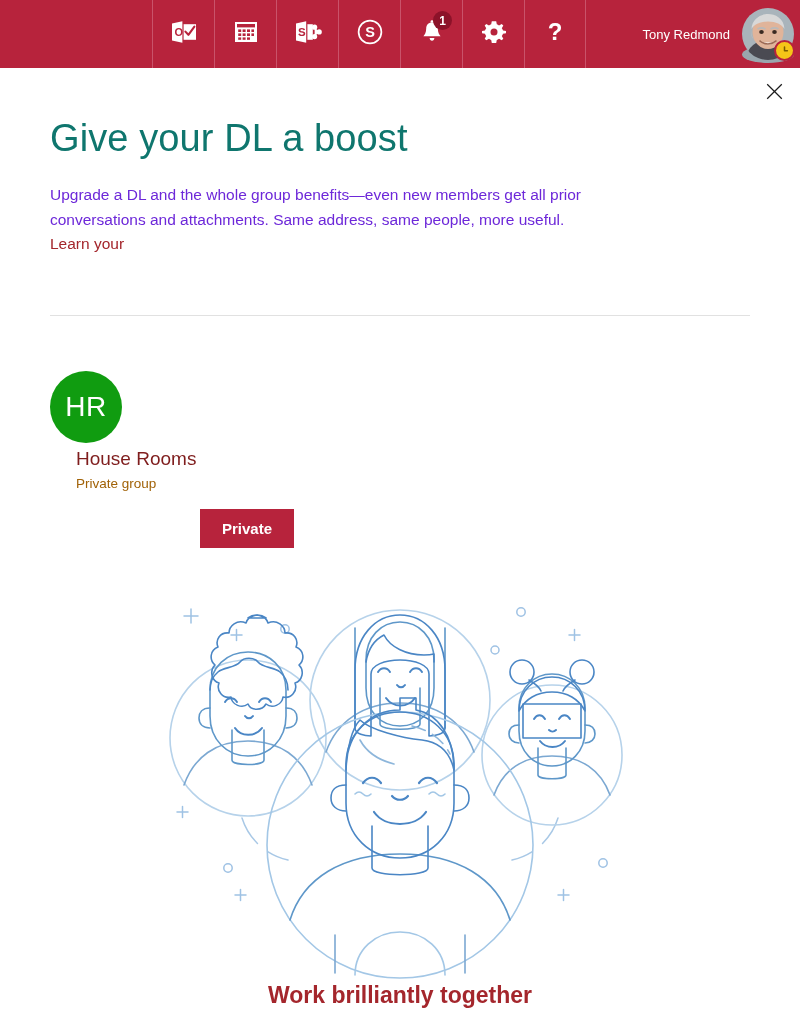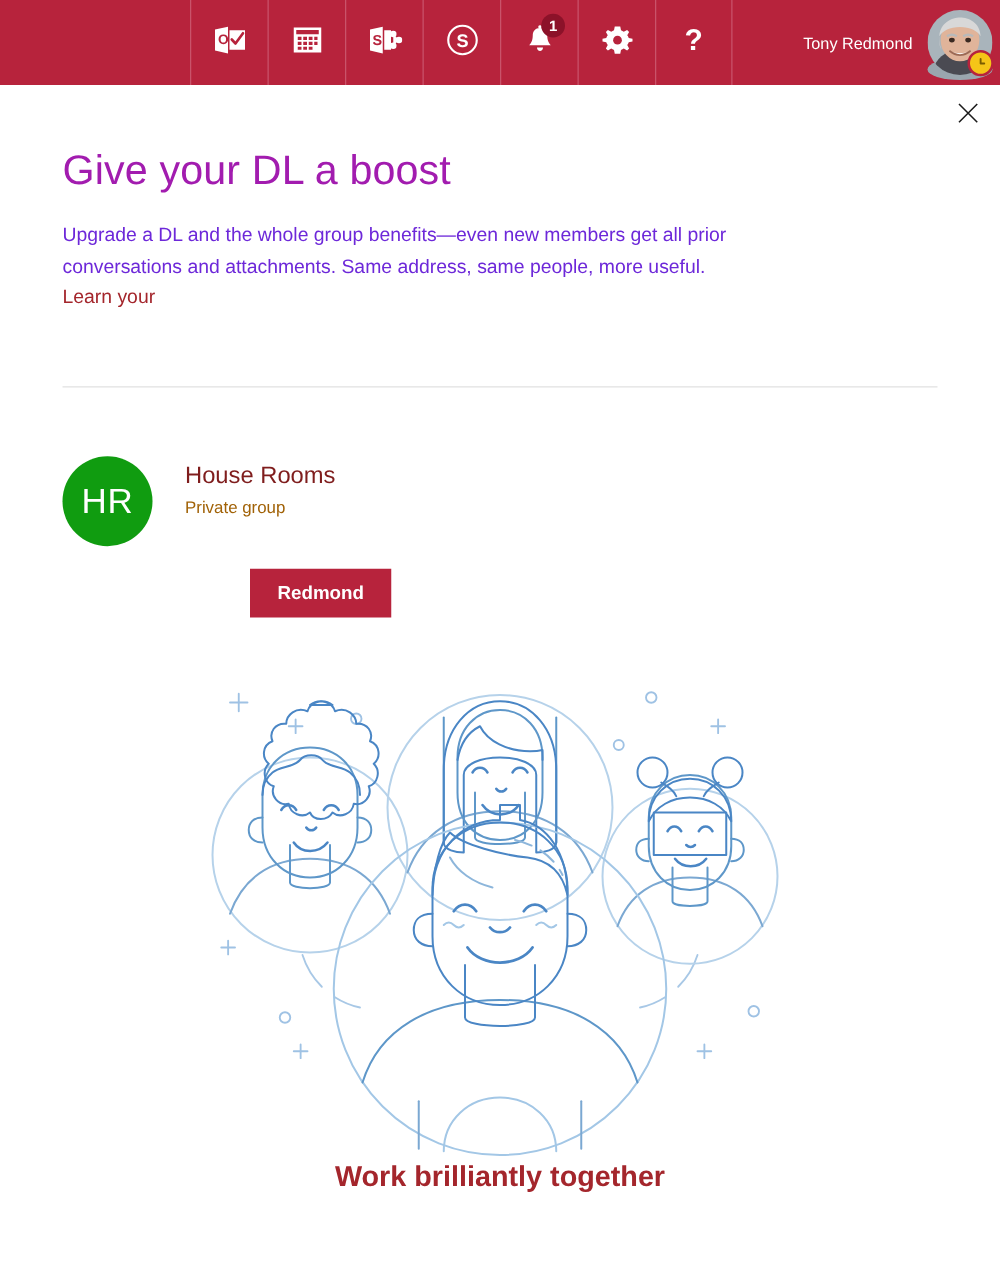--- a/index.html
+++ b/index.html
@@ -86,23 +86,23 @@
   
   .content {
     position: absolute;
     top: 68px; left: 0;
     width: 800px;
     padding: 0 50px;
   }
   .headline {
     margin: 0;
     padding-top: 48px;
-    font-size: 33px;
+    font-size: 38px;
     font-weight: 300;
-    color: #a21caf;
+    color: #0f766e;
     letter-spacing: 0.1px;
     line-height: 1.2;
   }
   .body-copy {
     margin: 0;
     padding-top: 20px;
     font-size: 15.5px;
     color: #6d28d9;
     line-height: 1.62;
     max-width: 608px;
@@ -121,20 +121,21 @@
     height: 1px;
     background: #e1e1e1;
     width: 700px;
   }
 
   
   .group-row {
     display: flex;
     align-items: flex-start;
     margin-top: 55px;
+    flex-direction: column;
   }
   .group-avatar {
     width: 72px; height: 72px;
     flex: 0 0 72px;
     border-radius: 50%;
     background: #109c10;
     color: #ffffff;
     display: flex; align-items: center; justify-content: center;
     font-size: 28px;
     font-weight: 400;
@@ -332,21 +333,21 @@
 
   <div class="group-row">
     <div class="group-avatar">HR</div>
     <div class="group-meta">
       <div class="group-name">House Rooms</div>
       <div class="group-type">Private group</div>
     </div>
   </div>
 
   <div class="upgrade-row">
-    <button class="upgrade-btn">Redmond</button>
+    <button class="upgrade-btn">Private</button>
   </div>
 
   
   <div class="illustration">
     <svg width="500" height="400" viewBox="0 0 500 400">
       <g fill="none" stroke="#4a86c5" stroke-width="1.6" stroke-linecap="round" stroke-linejoin="round">
 
         <g stroke="#9fc2e4" stroke-width="1.5">
           <path d="M34 36 h14 M41 29 v14"></path>
           <path d="M81 55 h11 M86.5 49.5 v11"></path>

